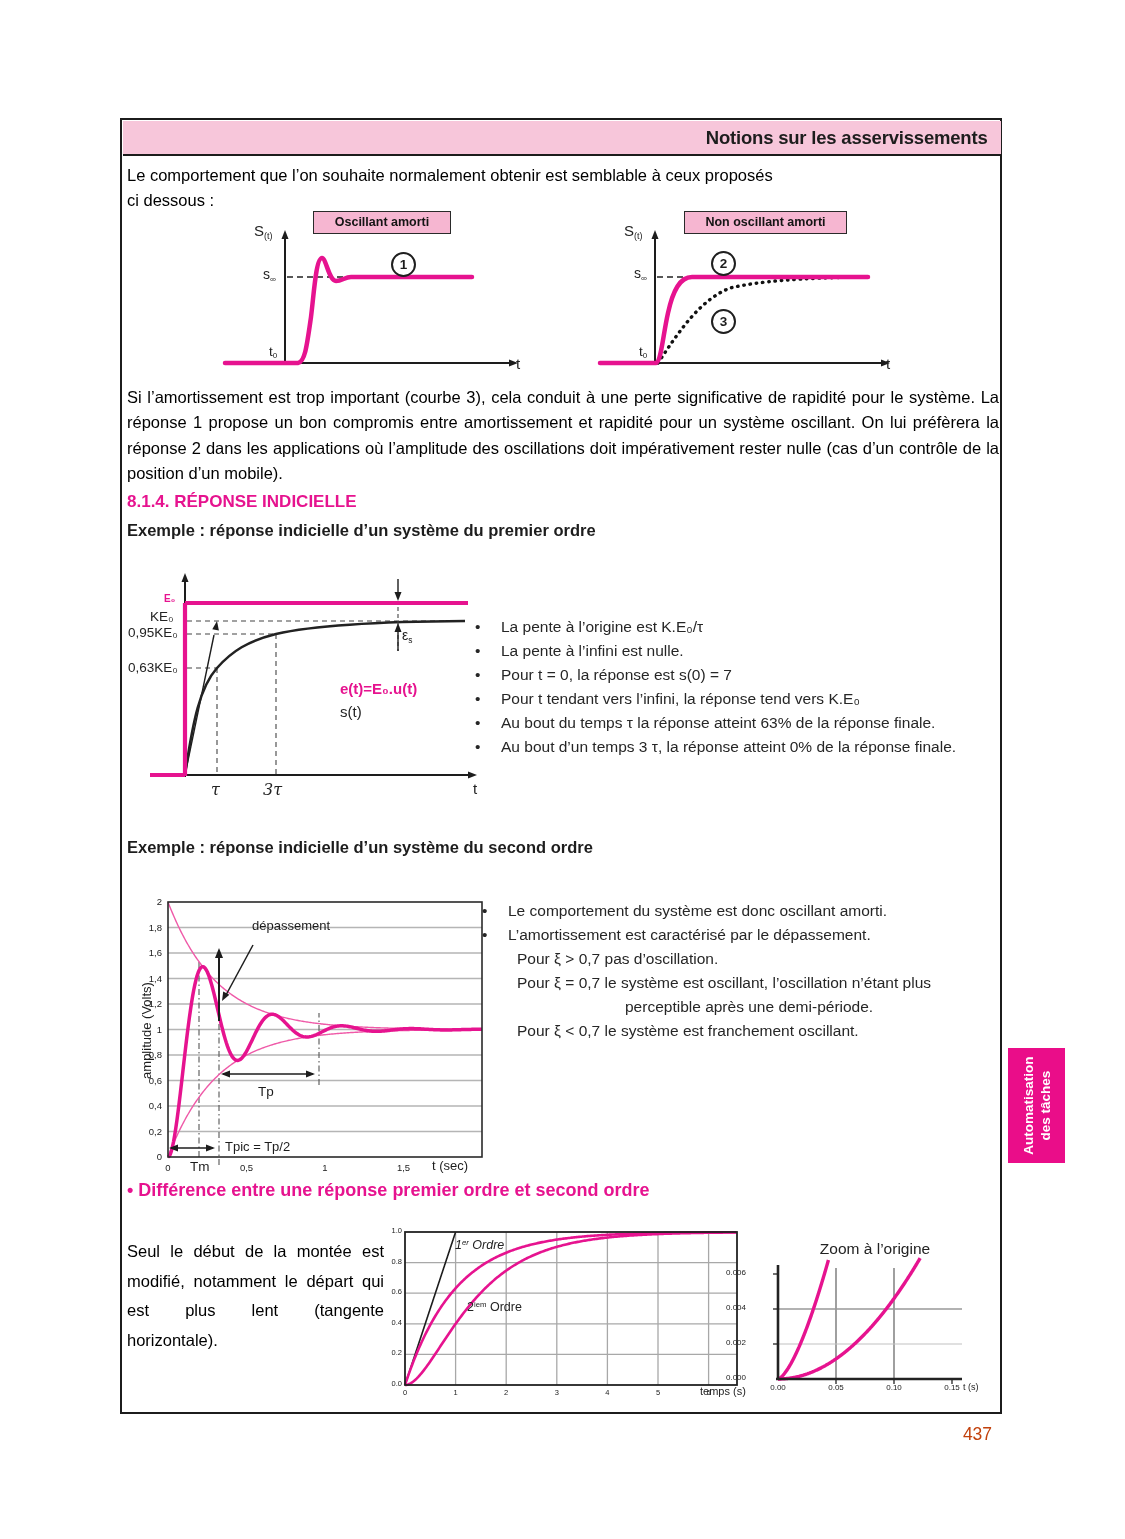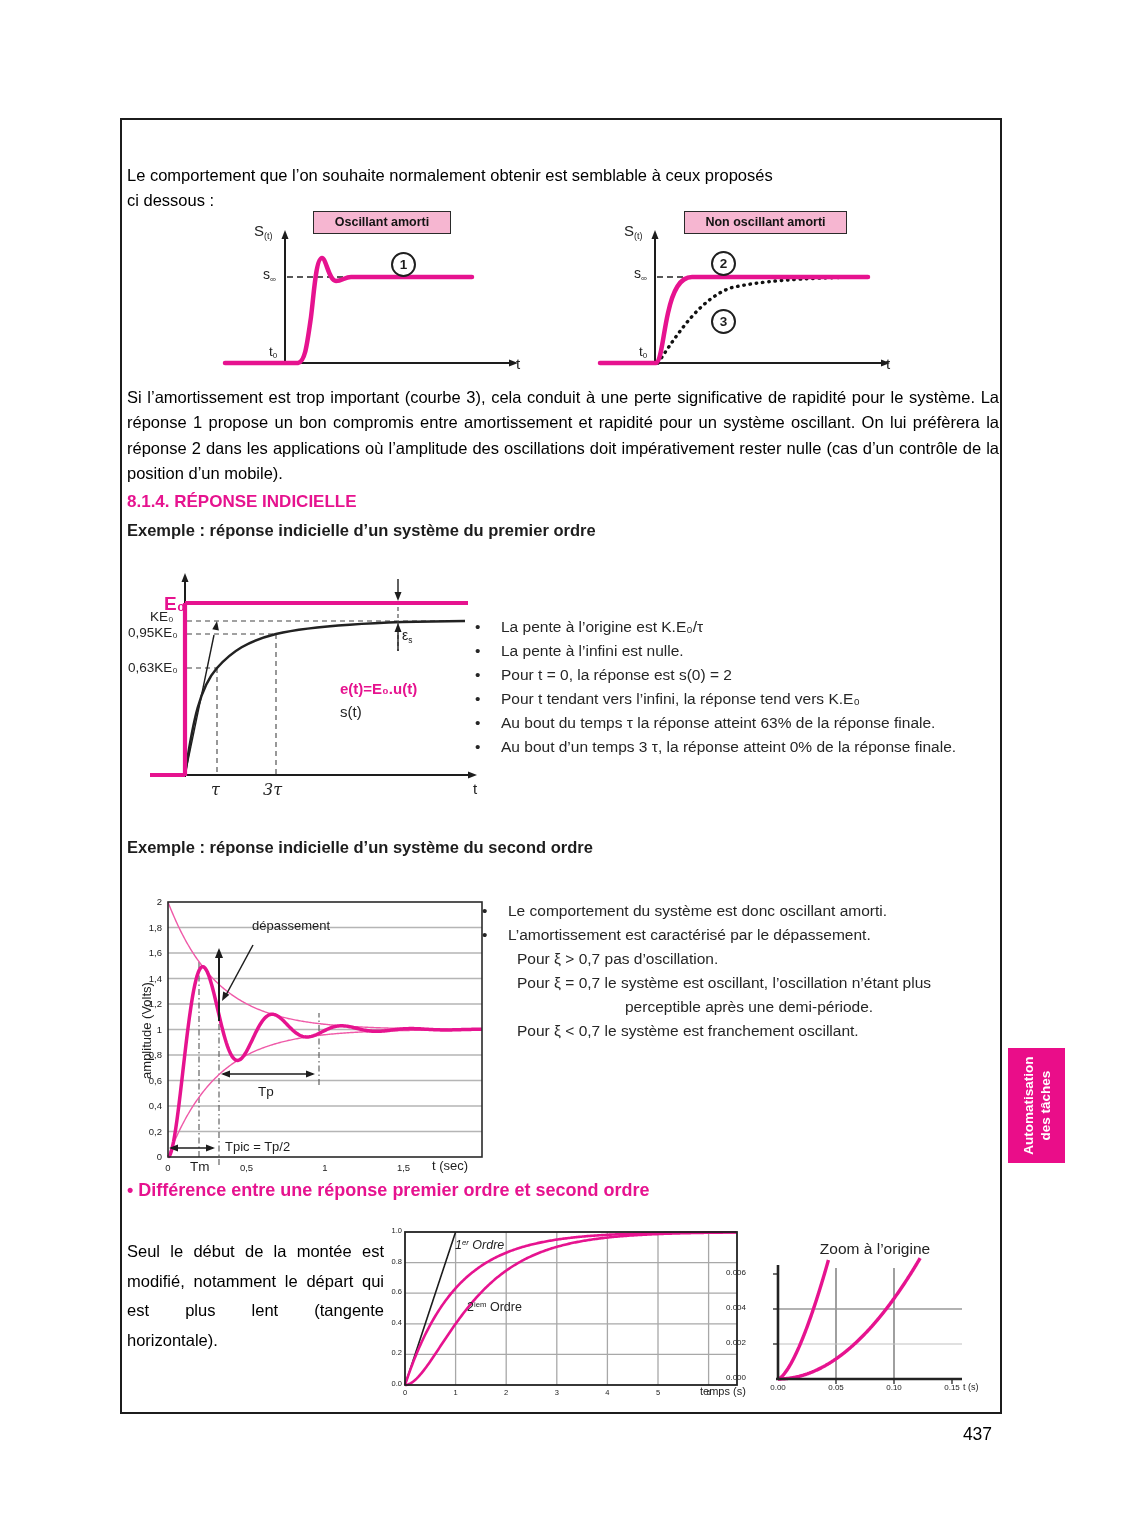--- a/index.html
+++ b/index.html
@@ -27,29 +27,32 @@
   .ind1{padding-left:22px;}
   .ind3{padding-left:130px;}
   .tick{position:absolute;font-size:9.5px;color:#222;line-height:12px;}
   .tick-r{text-align:right;}
   .tick-c{text-align:center;}
   .tick-sm{position:absolute;font-size:7.5px;color:#222;line-height:9px;}
   .tick-z{position:absolute;font-size:8px;color:#222;line-height:10px;}
   .chart-note{position:absolute;font-size:13px;color:#1d1d1d;white-space:nowrap;}
   .tab{position:absolute;left:1008px;top:1048px;width:57px;height:115px;background:#ea0d89;}
   .tab-inner{position:absolute;left:-29px;top:29px;width:115px;height:57px;transform:rotate(-90deg);display:flex;flex-direction:column;align-items:center;justify-content:center;color:#fff;font-weight:bold;font-size:13.5px;line-height:17px;text-align:center;}
-  .pagenum{position:absolute;left:950px;top:1424px;width:55px;text-align:center;font-size:17.5px;color:#000000;}
+  .pagenum{position:absolute;left:950px;top:1424px;width:55px;text-align:center;font-size:17.5px;color:#c2410c;}
   svg.layer{position:absolute;overflow:visible;}
 </style>
 </head>
 <body>
 
 <div class="page">
 
   <div class="frame"></div>
+  <div class="band">
+    <span class="band-title">Notions sur les asservissements</span>
+  </div>
 
   <div class="body-text" style="left:127px;top:163px;width:880px;">
     <span style="display:block;">Le comportement que l’on souhaite normalement obtenir est semblable à ceux proposés</span>
     <span style="display:block;">ci dessous :</span>
   </div>
 
   <svg class="layer" style="left:215px;top:205px;" width="310" height="175">
     <line x1="70" y1="160" x2="70" y2="32" stroke="#1d1d1d" stroke-width="2"></line>
     <polygon points="70,25 66.5,34 73.5,34" fill="#1d1d1d"></polygon>
     <line x1="10" y1="158" x2="296" y2="158" stroke="#1d1d1d" stroke-width="2"></line>
@@ -105,35 +108,35 @@
     <path d="M55,210 C63,155 70,122 87,103 C102,86 118,76 146,69 C185,60 250,56.5 335,56" fill="none" stroke="#222" stroke-width="2.6"></path>
     <line x1="20" y1="210" x2="55" y2="210" stroke="#e6138f" stroke-width="4.2"></line>
     <line x1="55" y1="211" x2="55" y2="38" stroke="#e6138f" stroke-width="4.2"></line>
     <line x1="55" y1="38" x2="338" y2="38" stroke="#e6138f" stroke-width="4.2"></line>
     <line x1="268" y1="14" x2="268" y2="30" stroke="#1d1d1d" stroke-width="1.4"></line>
     <polygon points="268,36 264.5,27 271.5,27" fill="#1d1d1d"></polygon>
     <line x1="268" y1="42" x2="268" y2="86" stroke="#444" stroke-width="1.1" stroke-dasharray="4,3"></line>
     <line x1="268" y1="86" x2="268" y2="64" stroke="#1d1d1d" stroke-width="1.4"></line>
     <polygon points="268,58 264.5,67 271.5,67" fill="#1d1d1d"></polygon>
   </svg>
-  <span class="lbl pink bold" style="left:164px;top:593px;font-size:19px;">E₀</span>
+  <span class="lbl pink bold" style="left:164px;top:593px;font-size:10px;">E₀</span>
   <span class="lbl" style="left:150px;top:609px;font-size:13.5px;">KE₀</span>
   <span class="lbl" style="left:128px;top:625px;font-size:13.5px;">0,95KE₀</span>
   <span class="lbl" style="left:128px;top:660px;font-size:13.5px;">0,63KE₀</span>
   <span class="lbl pink bold" style="left:340px;top:680px;font-size:15px;">e(t)=E₀.u(t)</span>
   <span class="lbl" style="left:340px;top:703px;font-size:15px;">s(t)</span>
   <span class="lbl serif-it" style="left:211px;top:780px;font-size:16px;">τ</span>
   <span class="lbl serif-it" style="left:263px;top:780px;font-size:16px;">3τ</span>
   <span class="lbl" style="left:473px;top:780px;font-size:15px;">t</span>
   <span class="lbl" style="left:402px;top:627px;font-size:14px;"><span>ε</span><span class="sub">s</span></span>
 
   <div class="blist" style="left:488px;top:615px;width:505px;">
     <span class="row hang"><span class="dot">•</span><span>La pente à l’origine est K.E₀/τ</span></span>
     <span class="row hang"><span class="dot">•</span><span>La pente à l’infini est nulle.</span></span>
-    <span class="row hang"><span class="dot">•</span><span>Pour t = 0, la réponse est s(0) = 2</span></span>
+    <span class="row hang"><span class="dot">•</span><span>Pour t = 0, la réponse est s(0) = 7</span></span>
     <span class="row hang"><span class="dot">•</span><span>Pour t tendant vers l’infini, la réponse tend vers K.E₀</span></span>
     <span class="row hang"><span class="dot">•</span><span>Au bout du temps τ la réponse atteint 63% de la réponse finale.</span></span>
     <span class="row hang"><span class="dot">•</span><span>Au bout d’un temps 3 τ, la réponse atteint 0% de la réponse finale.</span></span>
   </div>
 
   <div class="h-black" style="left:127px;top:838px;">Exemple : réponse indicielle d’un système du second ordre</div>
 
   <svg class="layer" style="left:140px;top:893px;" width="360" height="292">
     <g stroke="#b5b5b5" stroke-width="1.4">
       <line x1="28" y1="238.5" x2="342" y2="238.5"></line>

